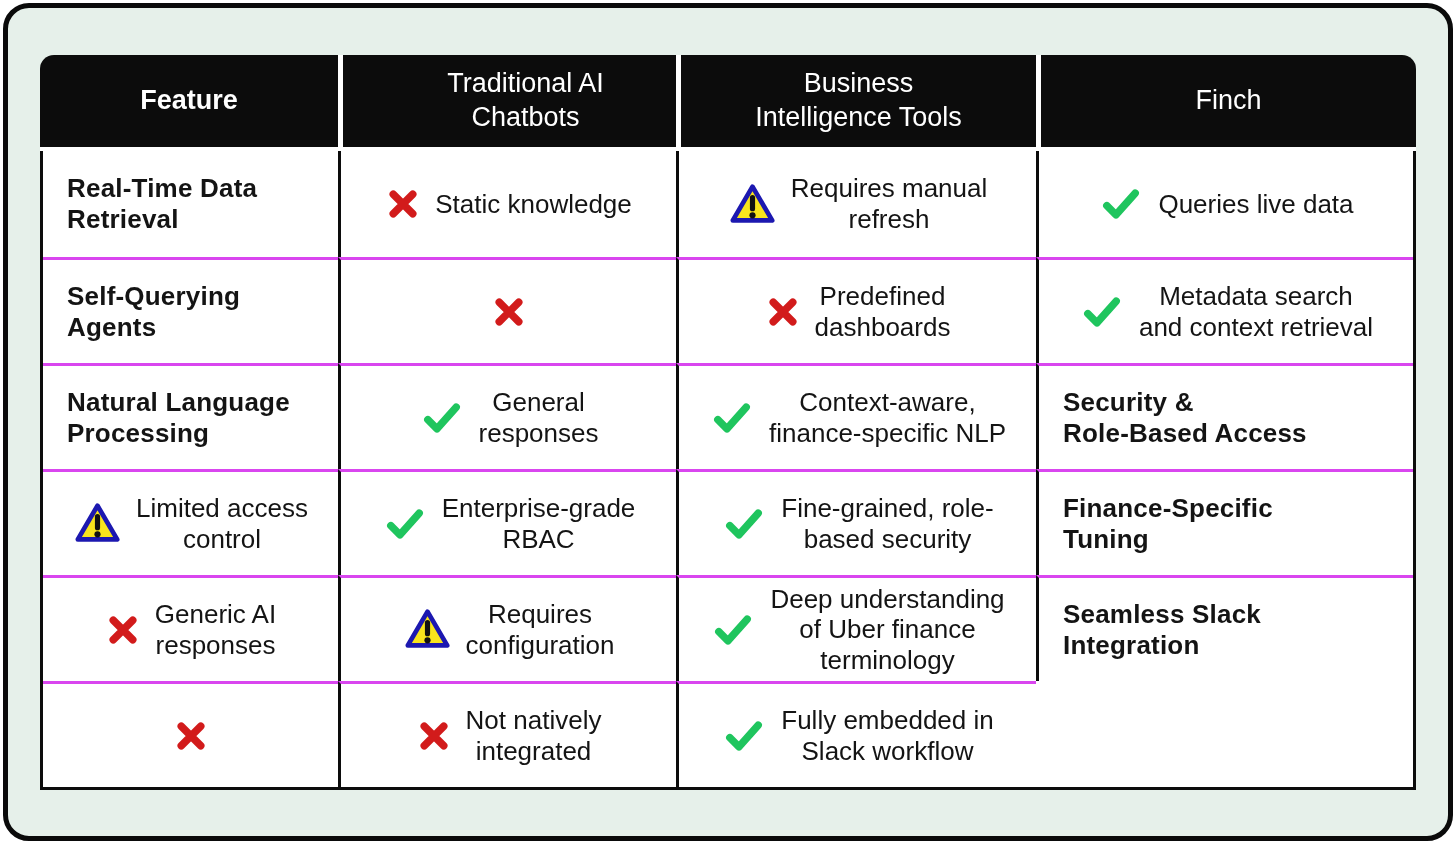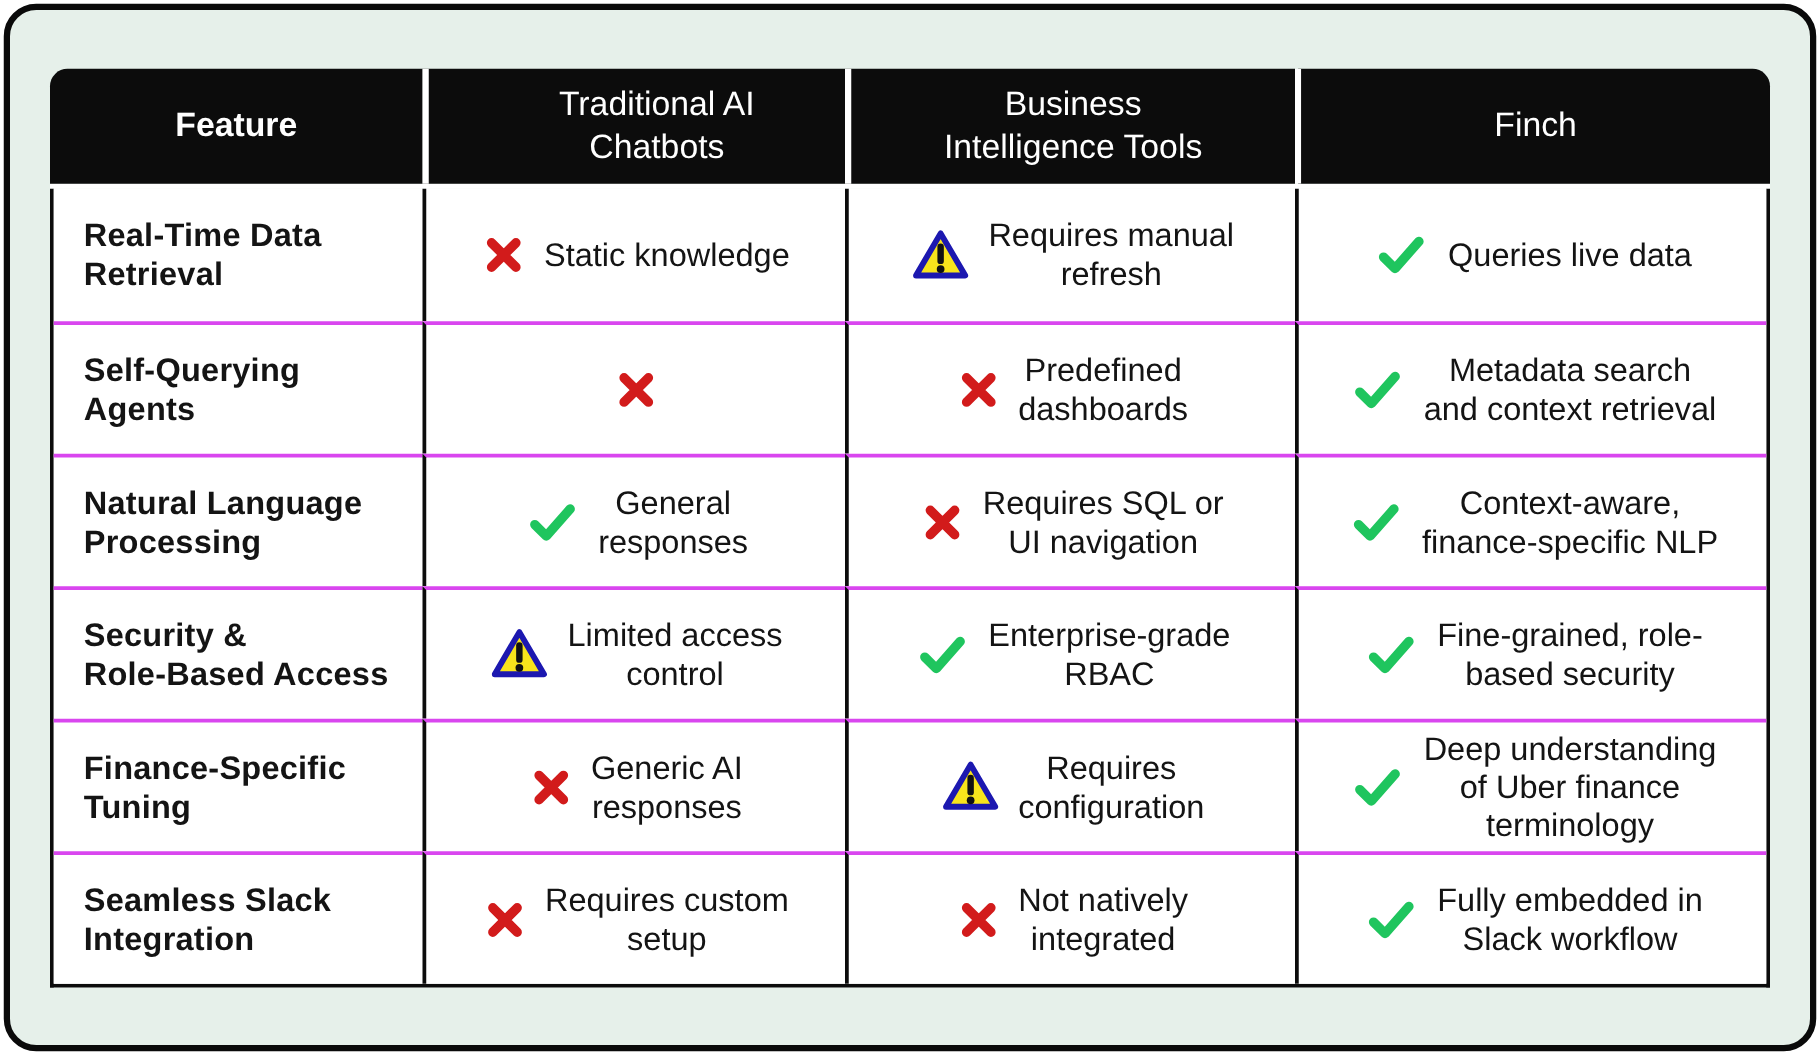--- a/index.html
+++ b/index.html
@@ -167,27 +167,20 @@
       <div class="cell feature-cell">Natural Language
 Processing</div>
       <div class="cell">
         <span class="icon icon-check"><svg viewBox="0 0 48 48" aria-hidden="true">
               <use href="#sym-check"></use>
             </svg></span>
         <span>General
 responses</span>
       </div>
       <div class="cell">
-        <span class="icon icon-cross"><svg viewBox="0 0 48 48" aria-hidden="true">
-              <use href="#sym-cross"></use>
-            </svg></span>
-        <span>Requires SQL or
-UI navigation</span>
-      </div>
-      <div class="cell">
         <span class="icon icon-check"><svg viewBox="0 0 48 48" aria-hidden="true">
               <use href="#sym-check"></use>
             </svg></span>
         <span>Context-aware,
 finance-specific NLP</span>
       </div>
 
       <div class="cell feature-cell">Security &amp;
 Role-Based Access</div>
       <div class="cell">
@@ -236,22 +229,20 @@
 of Uber finance
 terminology</span>
       </div>
 
       <div class="cell feature-cell">Seamless Slack
 Integration</div>
       <div class="cell">
         <span class="icon icon-cross"><svg viewBox="0 0 48 48" aria-hidden="true">
               <use href="#sym-cross"></use>
             </svg></span>
-        <span>Requires custom
-setup</span>
       </div>
       <div class="cell">
         <span class="icon icon-cross"><svg viewBox="0 0 48 48" aria-hidden="true">
               <use href="#sym-cross"></use>
             </svg></span>
         <span>Not natively
 integrated</span>
       </div>
       <div class="cell">
         <span class="icon icon-check"><svg viewBox="0 0 48 48" aria-hidden="true">

